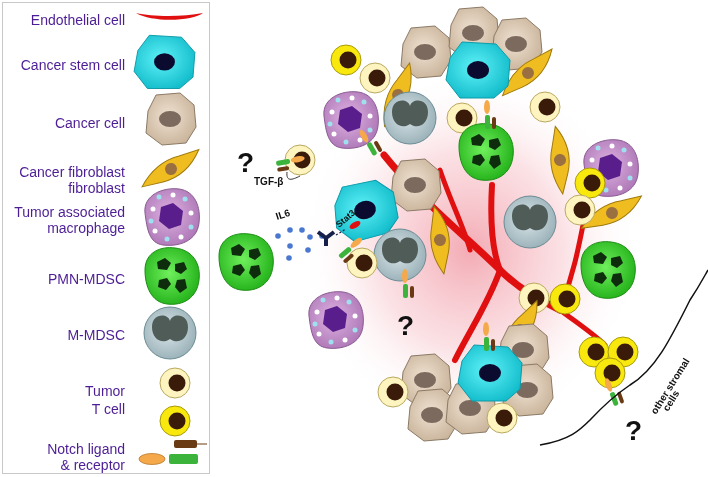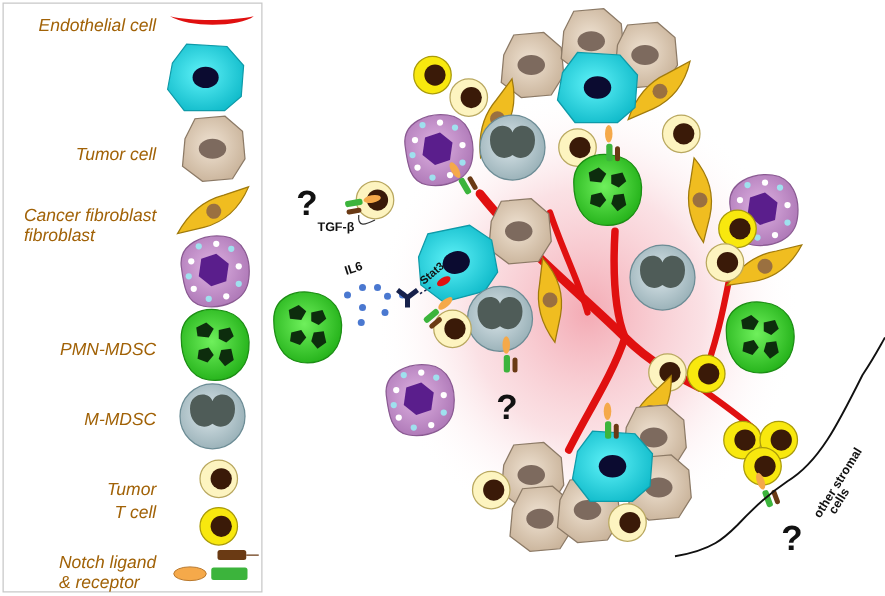--- a/index.html
+++ b/index.html
@@ -1,18 +1,18 @@
 <!DOCTYPE html>
 <html><head>
 <meta charset="utf-8">
 <style>
   html,body{margin:0;padding:0;background:#fff;}
   body{width:708px;height:477px;position:relative;overflow:hidden;font-family:"Liberation Sans",sans-serif;}
   #legend{position:absolute;left:2px;top:2px;width:208px;height:472px;border:1px solid #c8c8c8;box-sizing:border-box;background:#fff;}
-  .leg-label{position:absolute;right:84px;font-size:14px;line-height:16px;color:#a16207;white-space:pre-line;font-style:italic;}
+  .leg-label{position:absolute;right:84px;text-align:right;font-size:14px;line-height:16px;color:#4c1d95;white-space:pre-line;}
   #legend-svg{position:absolute;left:0;top:0;}
   #main-svg{position:absolute;left:0;top:0;}
   .lbl{font-family:"Liberation Sans",sans-serif;font-weight:bold;fill:#111;}
 </style>
 </head>
 <body>
 
 <svg id="main-svg" width="708" height="477" viewBox="0 0 708 477">
   <defs>
     <radialGradient id="glow" cx="50%" cy="50%" r="50%">
@@ -197,22 +197,25 @@
     <use href="#treg" x="172" y="380"></use>
     <use href="#tcell" x="172" y="418"></use>
     <g>
       <ellipse cx="149" cy="456" rx="13" ry="5.5" fill="#f5a94a" stroke="#b9782c" stroke-width="0.8"></ellipse>
       <rect x="166" y="451" width="29" height="10" rx="2" fill="#3cb43c"></rect>
       <rect x="171" y="437" width="23" height="8" rx="2" fill="#6a3a14"></rect>
       <line x1="194" y1="441" x2="204" y2="441" stroke="#6a3a14" stroke-width="1"></line>
     </g>
   </svg>
   <div class="leg-label" style="top:9px">Endothelial cell</div>
-  <div class="leg-label" style="top:112px">Tumor cell</div>
+  <div class="leg-label" style="top:54px">Cancer stem cell</div>
+  <div class="leg-label" style="top:112px">Cancer cell</div>
   <div class="leg-label" style="top:161px">Cancer fibroblast
 fibroblast</div>
+  <div class="leg-label" style="top:201px">Tumor associated
+macrophage</div>
   <div class="leg-label" style="top:268px">PMN-MDSC</div>
   <div class="leg-label" style="top:324px">M-MDSC</div>
   <div class="leg-label" style="top:380px">Tumor</div>
   <div class="leg-label" style="top:398px">T cell</div>
   <div class="leg-label" style="top:438px">Notch ligand
 &amp; receptor</div>
 </div>
 
 </body></html>

